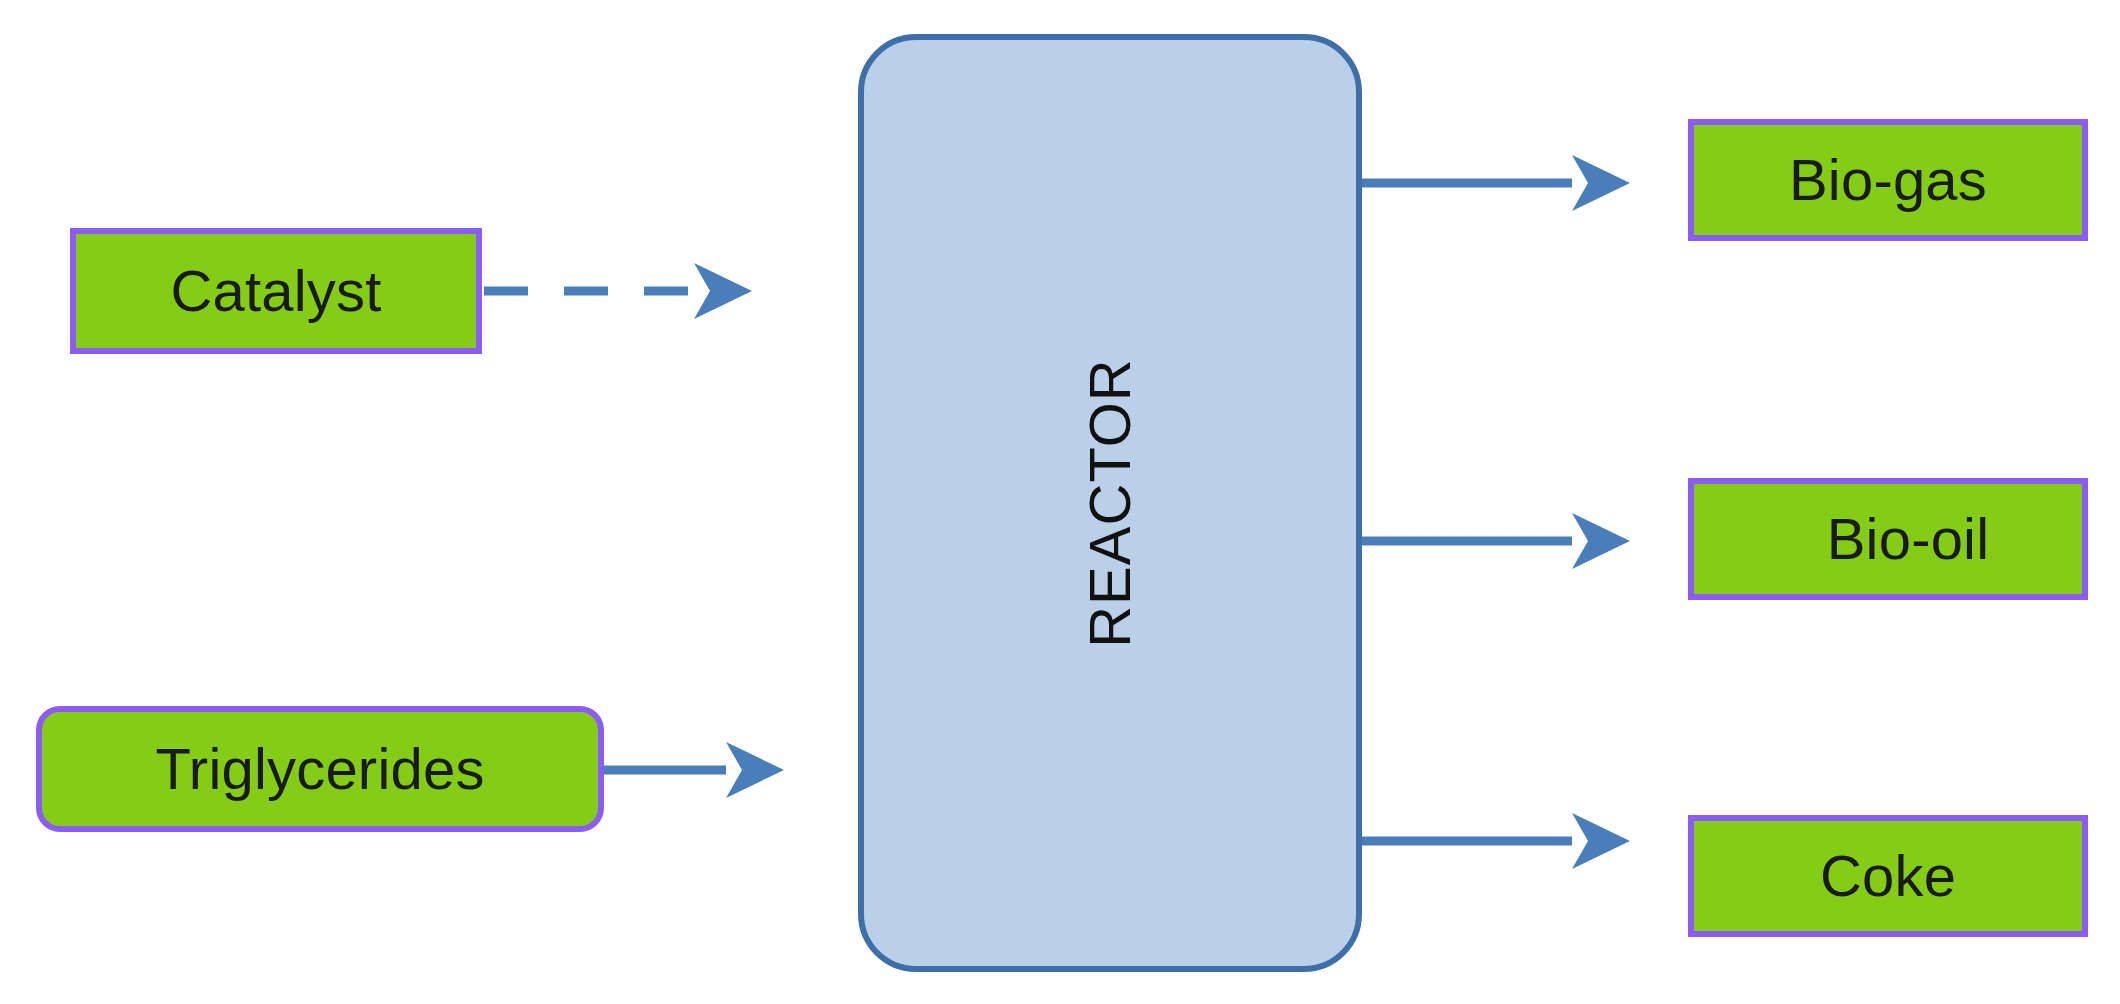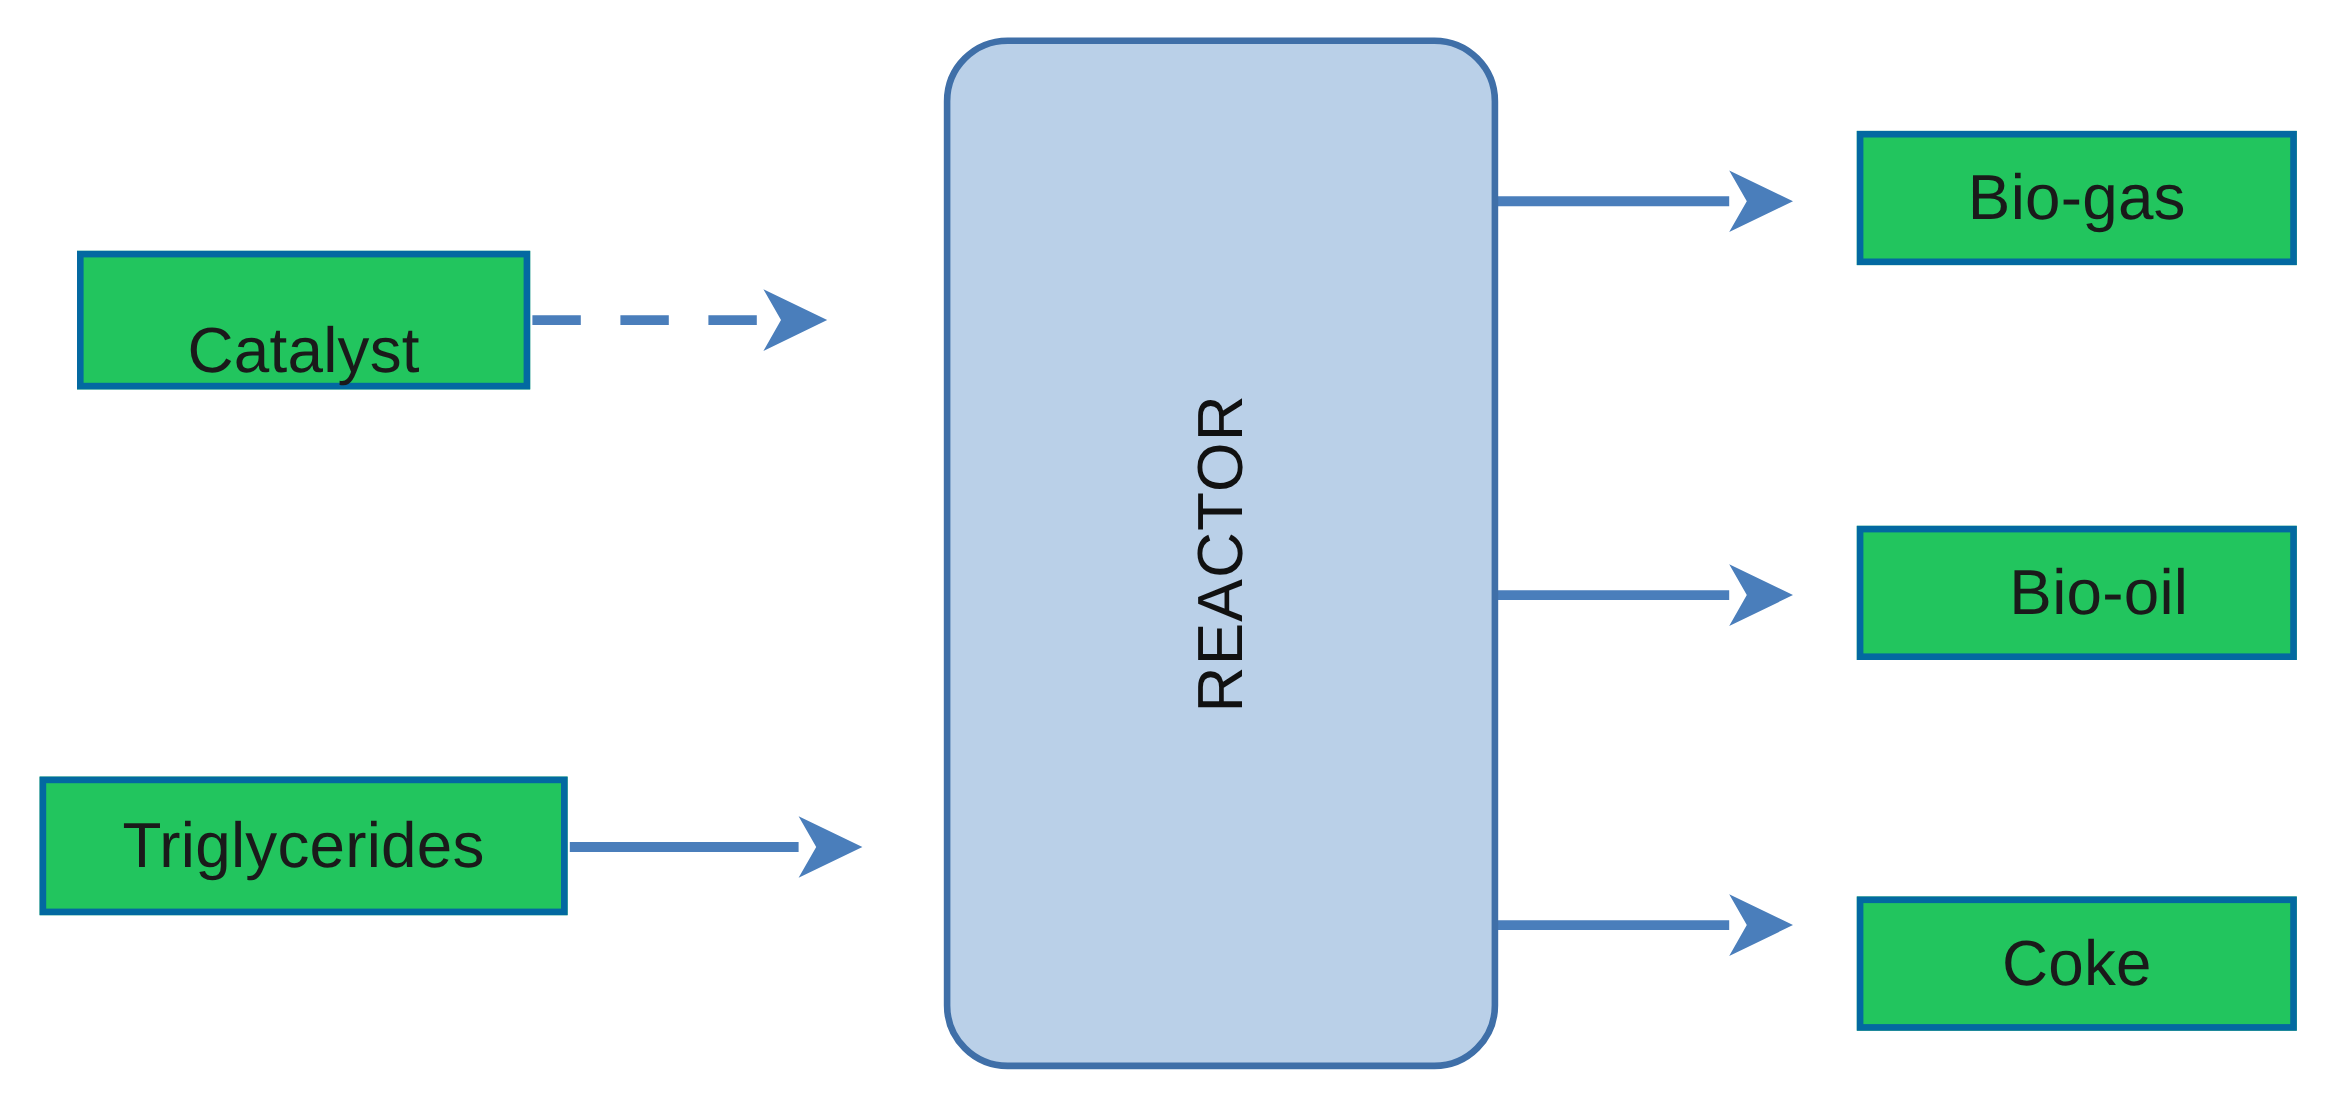--- a/index.html
+++ b/index.html
@@ -11,33 +11,33 @@
     position: relative;
     width: 2120px;
     height: 1004px;
     background: #ffffff;
     overflow: hidden;
     font-family: "Liberation Sans", sans-serif;
   }
   .node-box {
     position: absolute;
     box-sizing: border-box;
-    background: #22c55e;
-    border: 6px solid #0369a1;
+    background: #84cc16;
+    border: 6px solid #8b5cf6;
     display: flex;
     align-items: center;
     justify-content: center;
     color: #1a1a1a;
     font-size: 58px;
     font-weight: 400;
     letter-spacing: 0.2px;
     line-height: 1;
   }
-  #catalyst-box   { left: 70px;  top: 228px; width: 412px; height: 126px; align-items: flex-end; }
-  #trigly-box     { left: 36px;  top: 706px; width: 480px; height: 126px; }
+  #catalyst-box   { left: 70px;  top: 228px; width: 412px; height: 126px; }
+  #trigly-box     { left: 36px;  top: 706px; width: 568px; height: 126px; border-radius: 24px; }
   #biogas-box     { left: 1688px; top: 119px; width: 400px; height: 122px; }
   #biooil-box     { left: 1688px; top: 478px; width: 400px; height: 122px; padding-left: 40px; }
   #coke-box       { left: 1688px; top: 815px; width: 400px; height: 122px; }
 
   #reactor-box {
     position: absolute;
     box-sizing: border-box;
     left: 858px;
     top: 34px;
     width: 504px;

